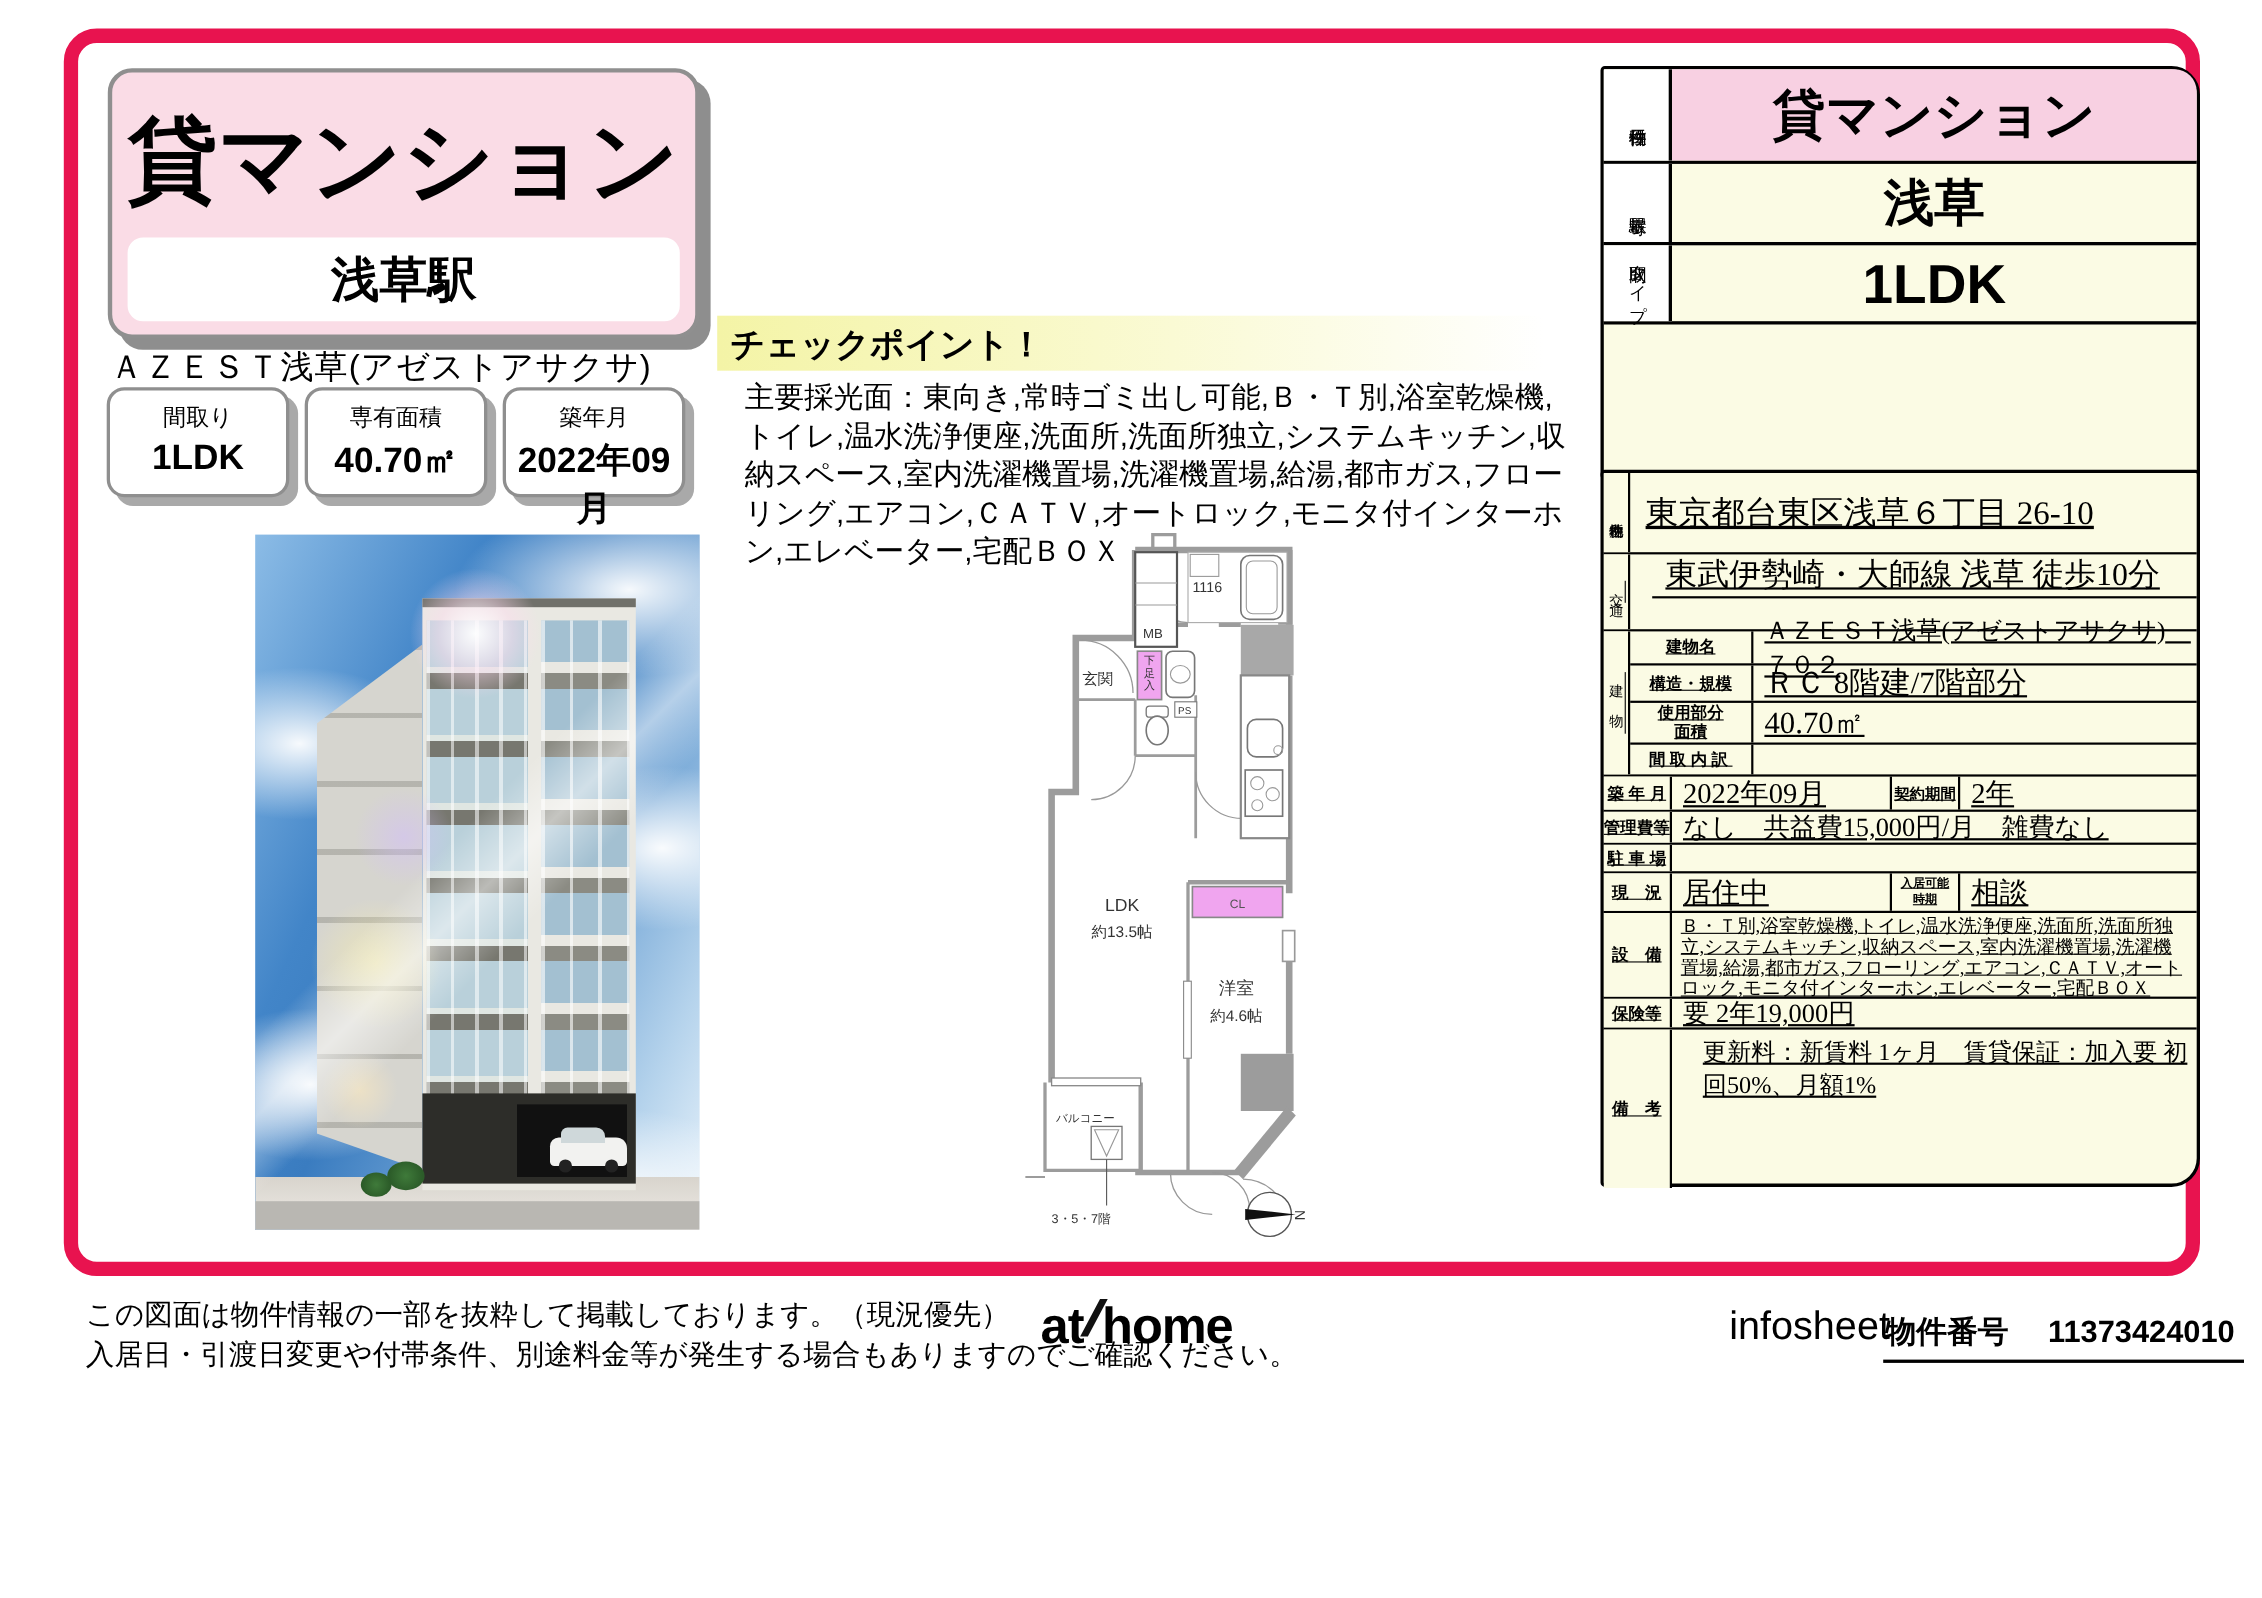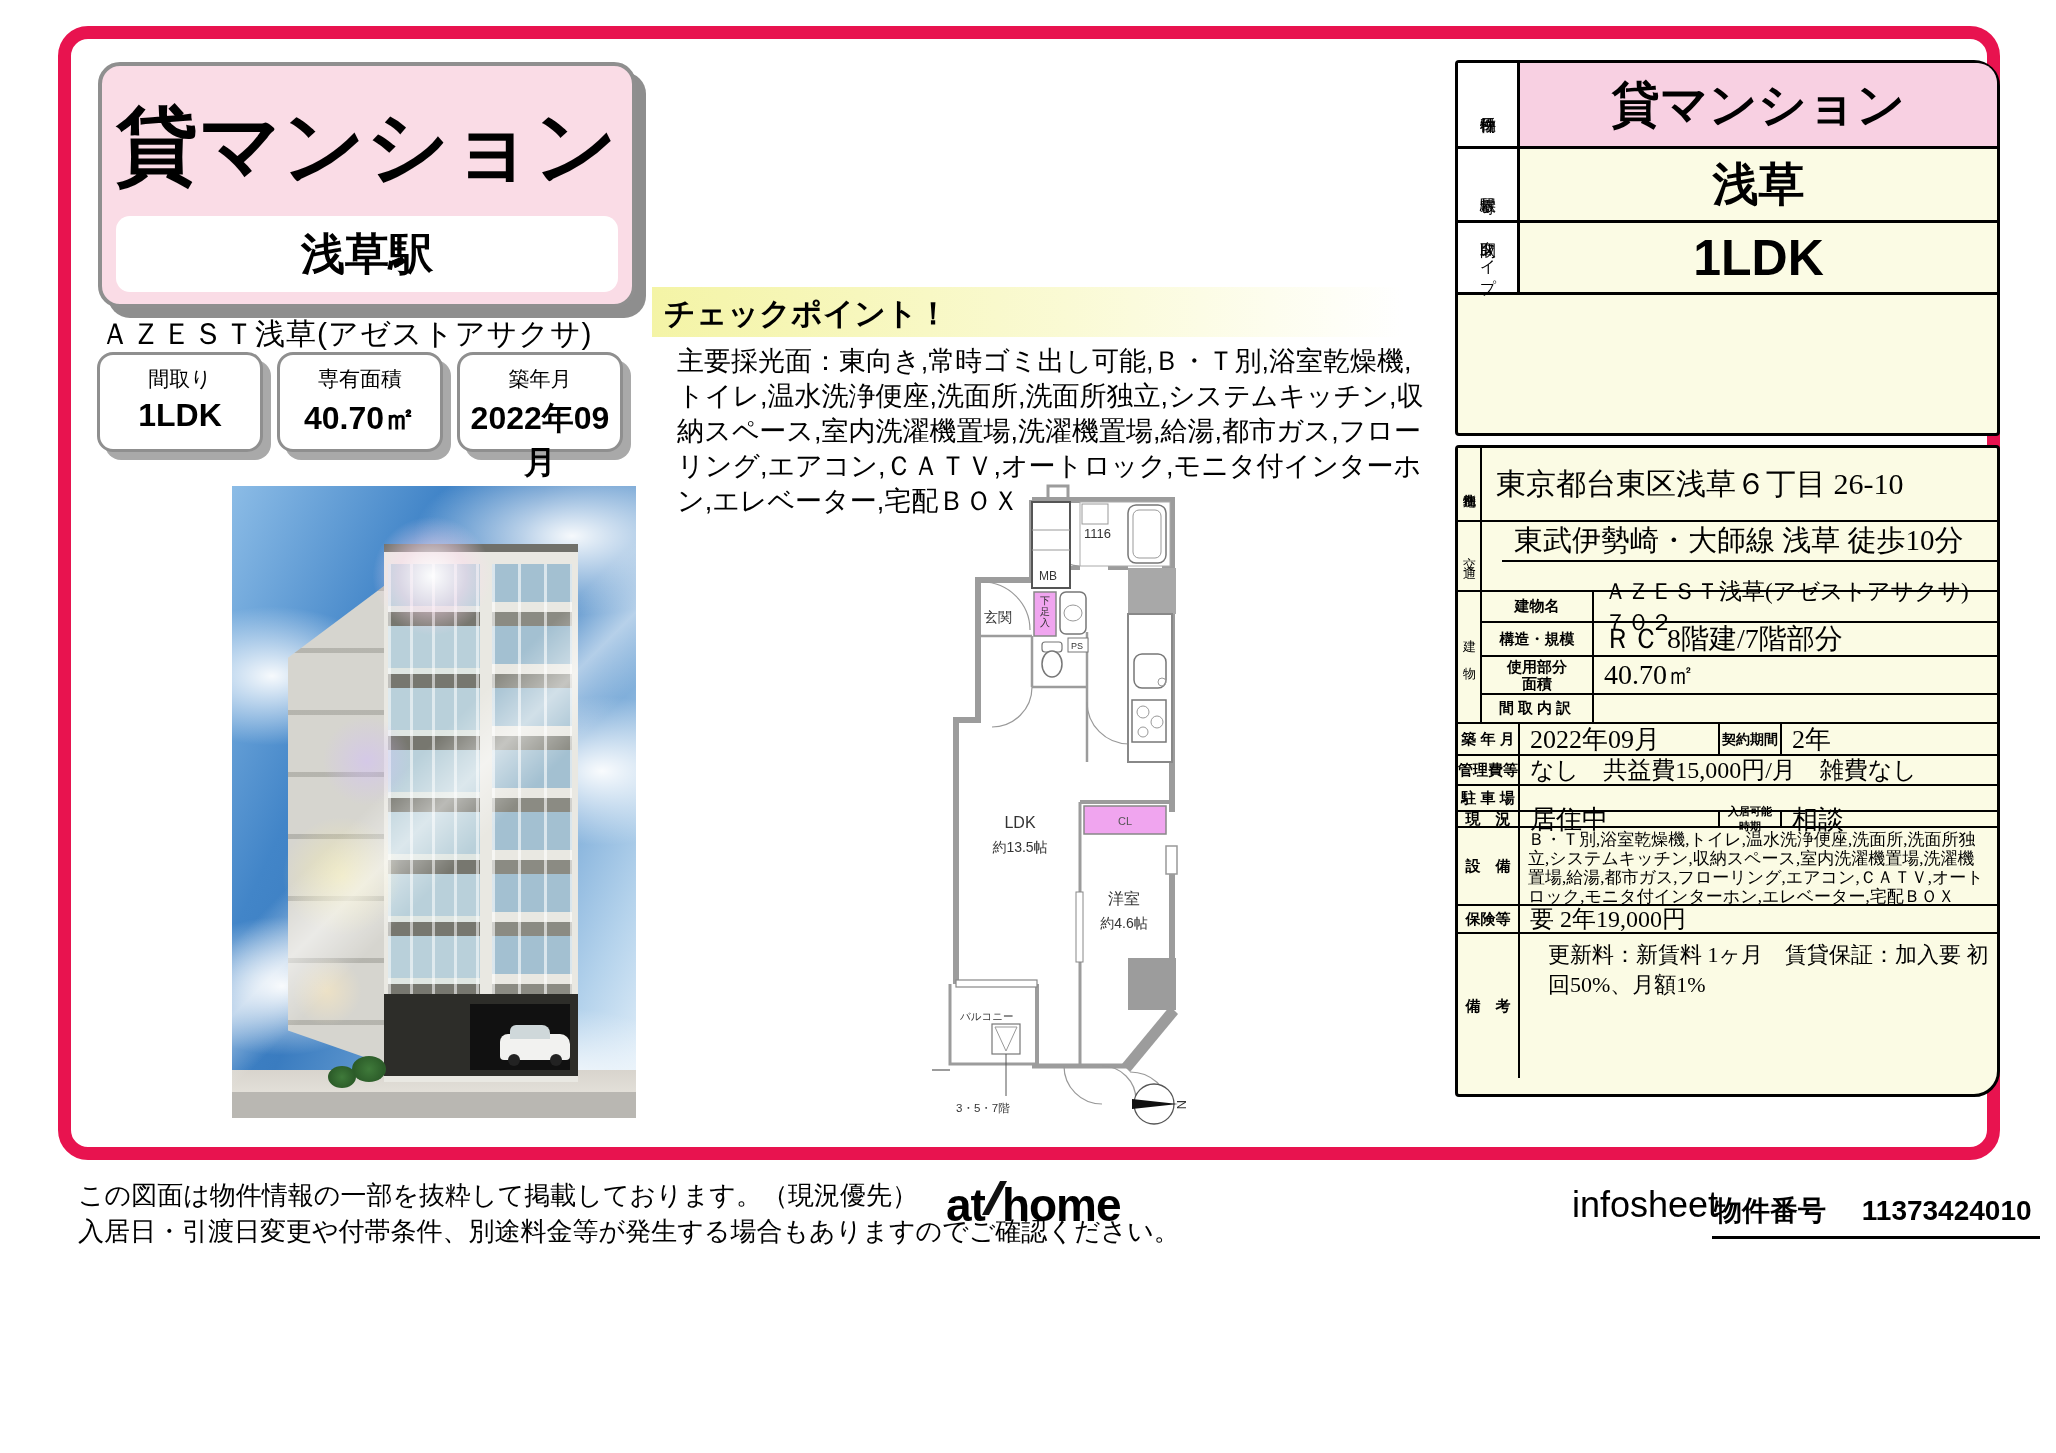--- a/index.html
+++ b/index.html
@@ -71,21 +71,21 @@
 
   
   .cp-title{position:absolute;left:652px;top:287px;width:752px;height:50px;box-sizing:border-box;
             padding:6px 0 0 12px;font-size:31px;font-weight:bold;
             background:linear-gradient(90deg,#f4f4a6 0%,#fafad4 55%,#ffffff 100%);}
   .cp-body{position:absolute;left:677px;top:344px;width:760px;font-size:27px;line-height:35px;}
 
   
   .tbl{position:absolute;left:1455px;width:545px;border:3px solid #000;background:#fbfbe4;box-sizing:border-box;}
   #t1{top:60px;height:376px;border-radius:4px 26px 4px 4px;}
-  #t2{top:445px;height:652px;border-radius:4px 4px 26px 4px;}
+  #t2{top:427px;height:652px;border-radius:4px 4px 26px 4px;text-decoration:underline;}
   .row{display:flex;border-bottom:3px solid #000;box-sizing:border-box;}
   .row2{display:flex;border-bottom:2px solid #000;box-sizing:border-box;}
   .last{border-bottom:none !important;}
   .vlab{writing-mode:vertical-rl;text-orientation:upright;display:flex;align-items:center;justify-content:center;
         background:#fff;box-sizing:border-box;}
   .t1lab{width:62px;border-right:3px solid #000;font-size:16px;}
   .t2lab{width:24px;border-right:2px solid #000;font-size:13px;background:#fbfbe4;}
   .hlab{width:62px;border-right:2px solid #000;display:flex;align-items:center;justify-content:center;
         font-size:15px;font-weight:bold;box-sizing:border-box;background:#fbfbe4;text-align:center;}
   .cell{display:flex;align-items:center;box-sizing:border-box;}
@@ -315,21 +315,21 @@
       <div class="cell sv" style="width:215px;font-size:26px;padding-left:10px;">2年</div>
     </div>
     <div class="row2" style="height:30px;">
       <div class="hlab">管理費等</div>
       <div class="cell grow sv" style="font-size:24px;padding-left:10px;">なし　共益費15,000円/月　雑費なし</div>
     </div>
     <div class="row2" style="height:26px;">
       <div class="hlab">駐 車 場</div>
       <div class="cell grow"></div>
     </div>
-    <div class="row2" style="height:16px;">
+    <div class="row2" style="height:36px;">
       <div class="hlab">現　況</div>
       <div class="cell grow sv" style="font-size:26px;padding-left:10px;">居住中</div>
       <div class="minicol" style="font-size:11px;">
           <span style="width:50px;">入居可能時期</span>
         </div>
       <div class="cell sv" style="width:215px;font-size:26px;padding-left:10px;">相談</div>
     </div>
     <div class="row2" style="height:78px;">
       <div class="hlab">設　備</div>
       <div class="sv grow" style="font-size:17px;line-height:19px;padding:2px 8px;box-sizing:border-box;">Ｂ・Ｔ別,浴室乾燥機,トイレ,温水洗浄便座,洗面所,洗面所独立,システムキッチン,収納スペース,室内洗濯機置場,洗濯機置場,給湯,都市ガス,フローリング,エアコン,ＣＡＴＶ,オートロック,モニタ付インターホン,エレベーター,宅配ＢＯＸ</div>

